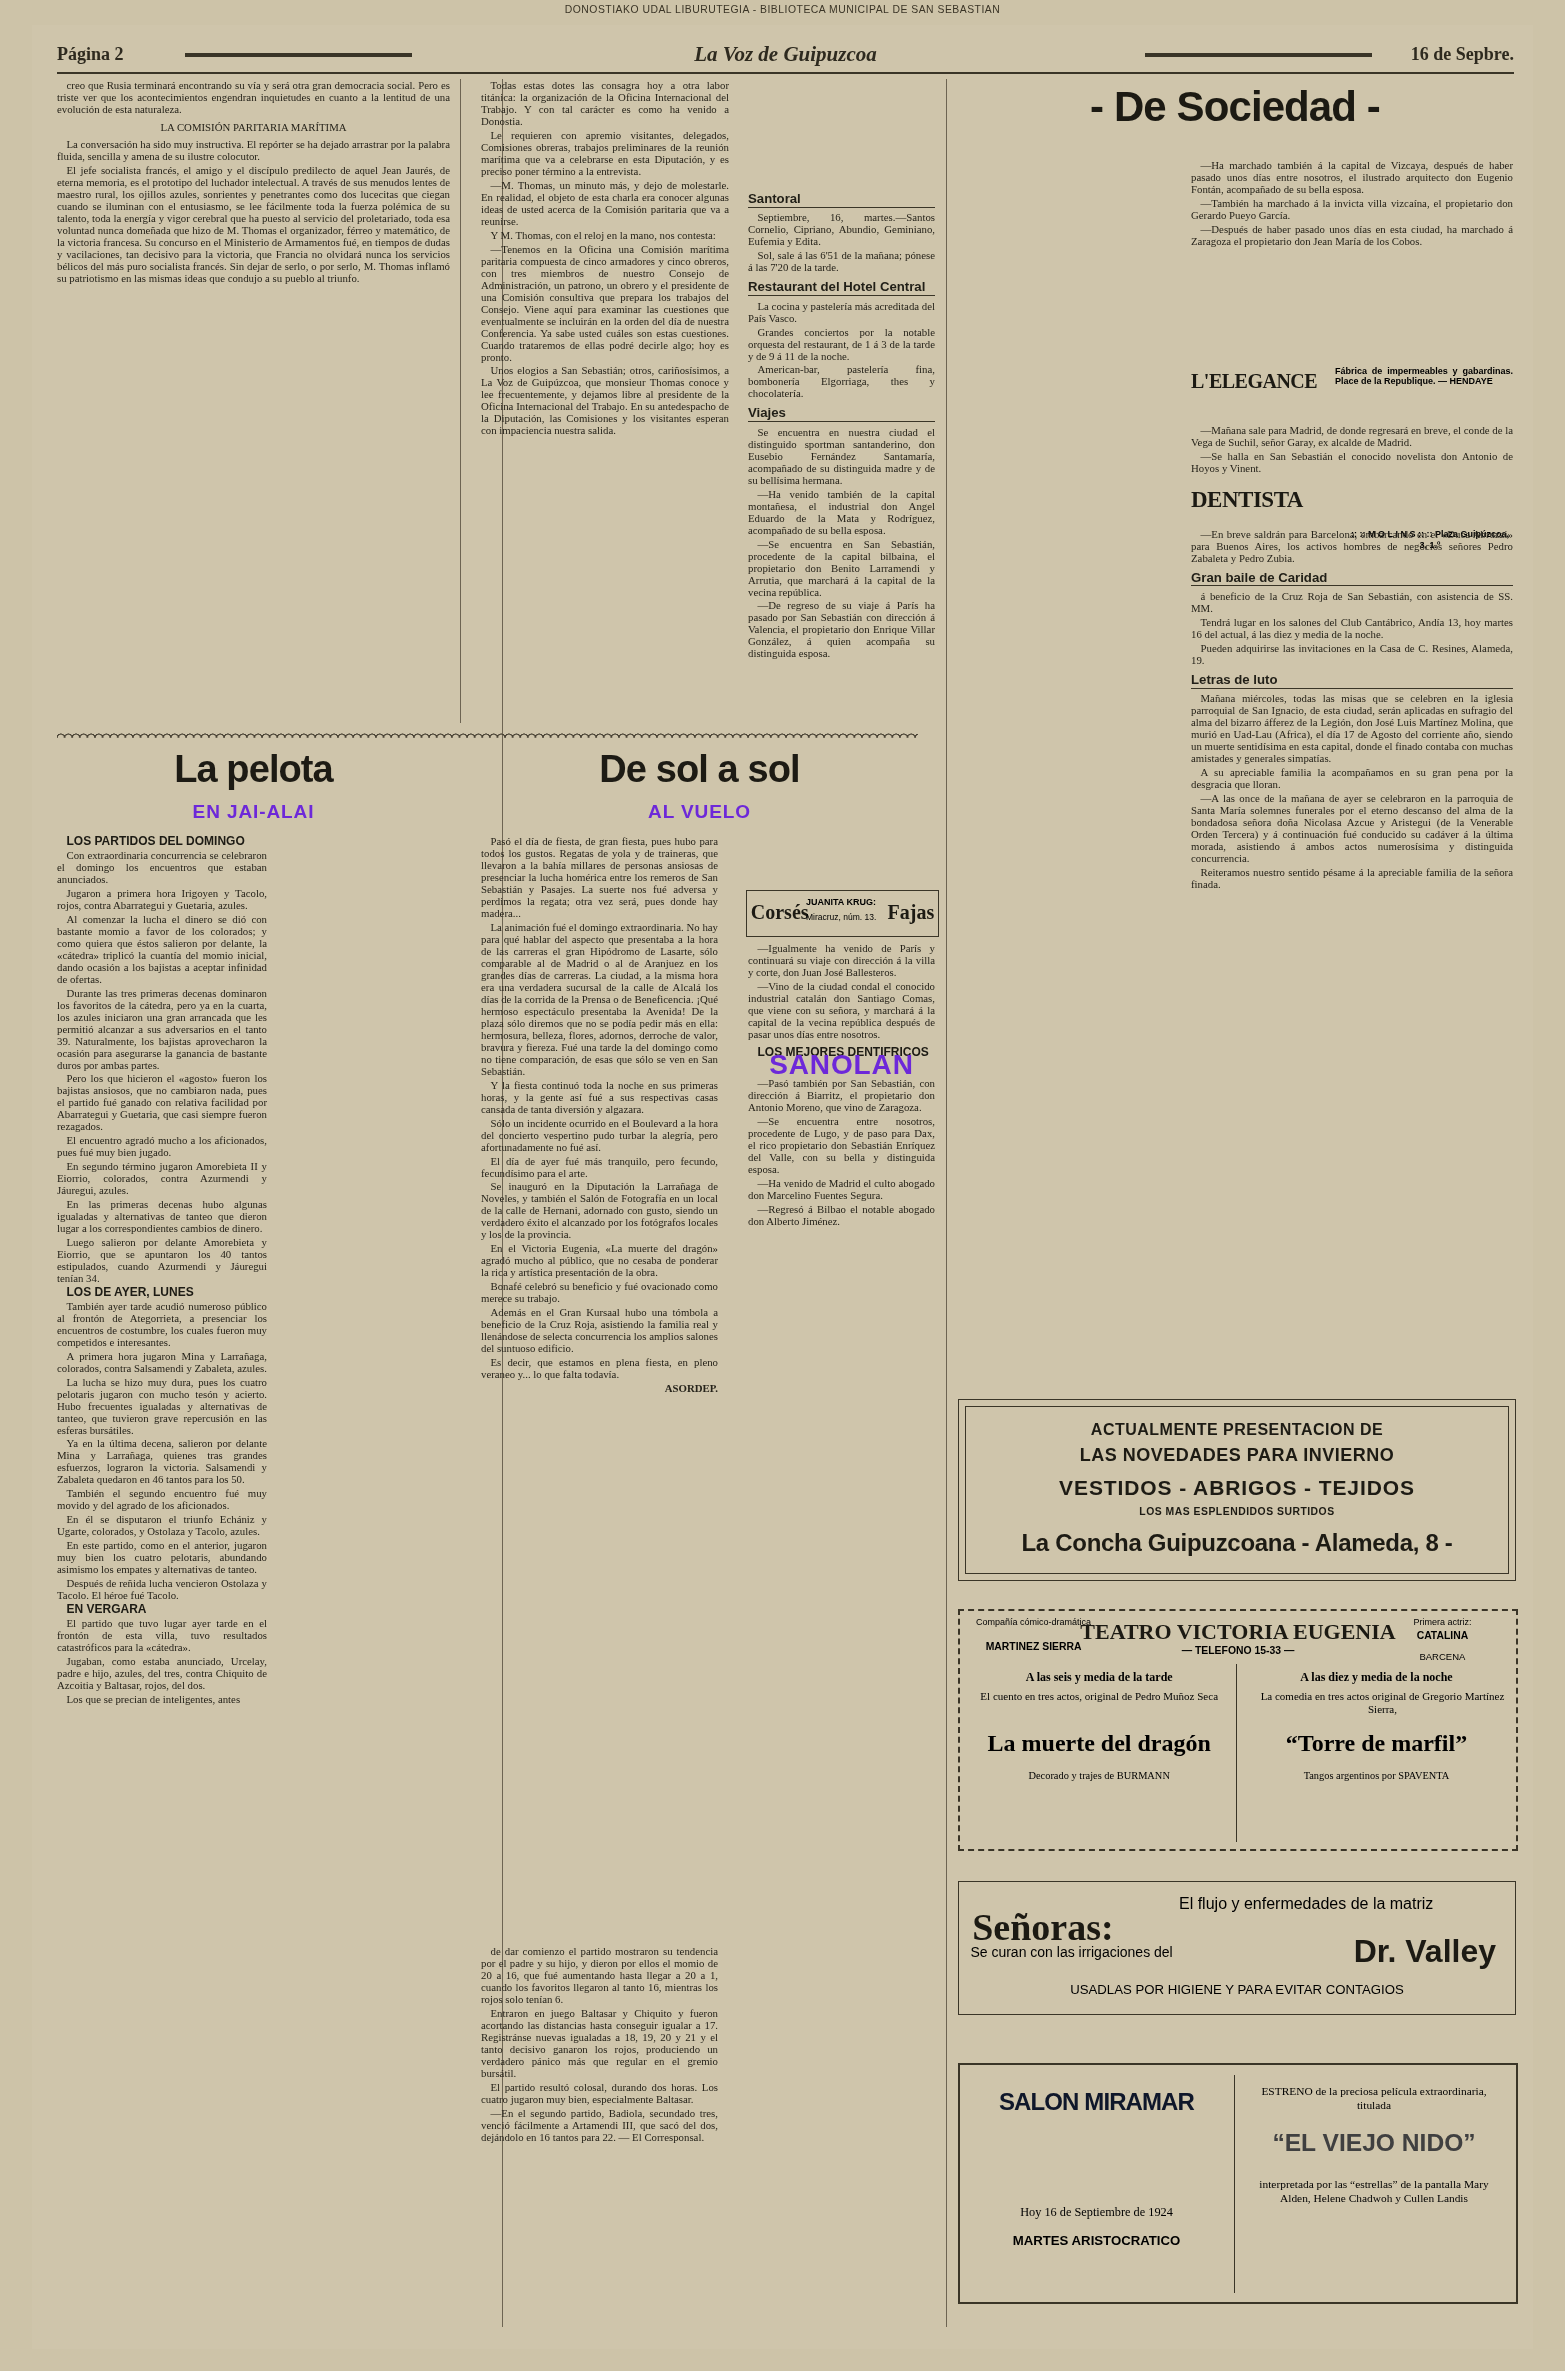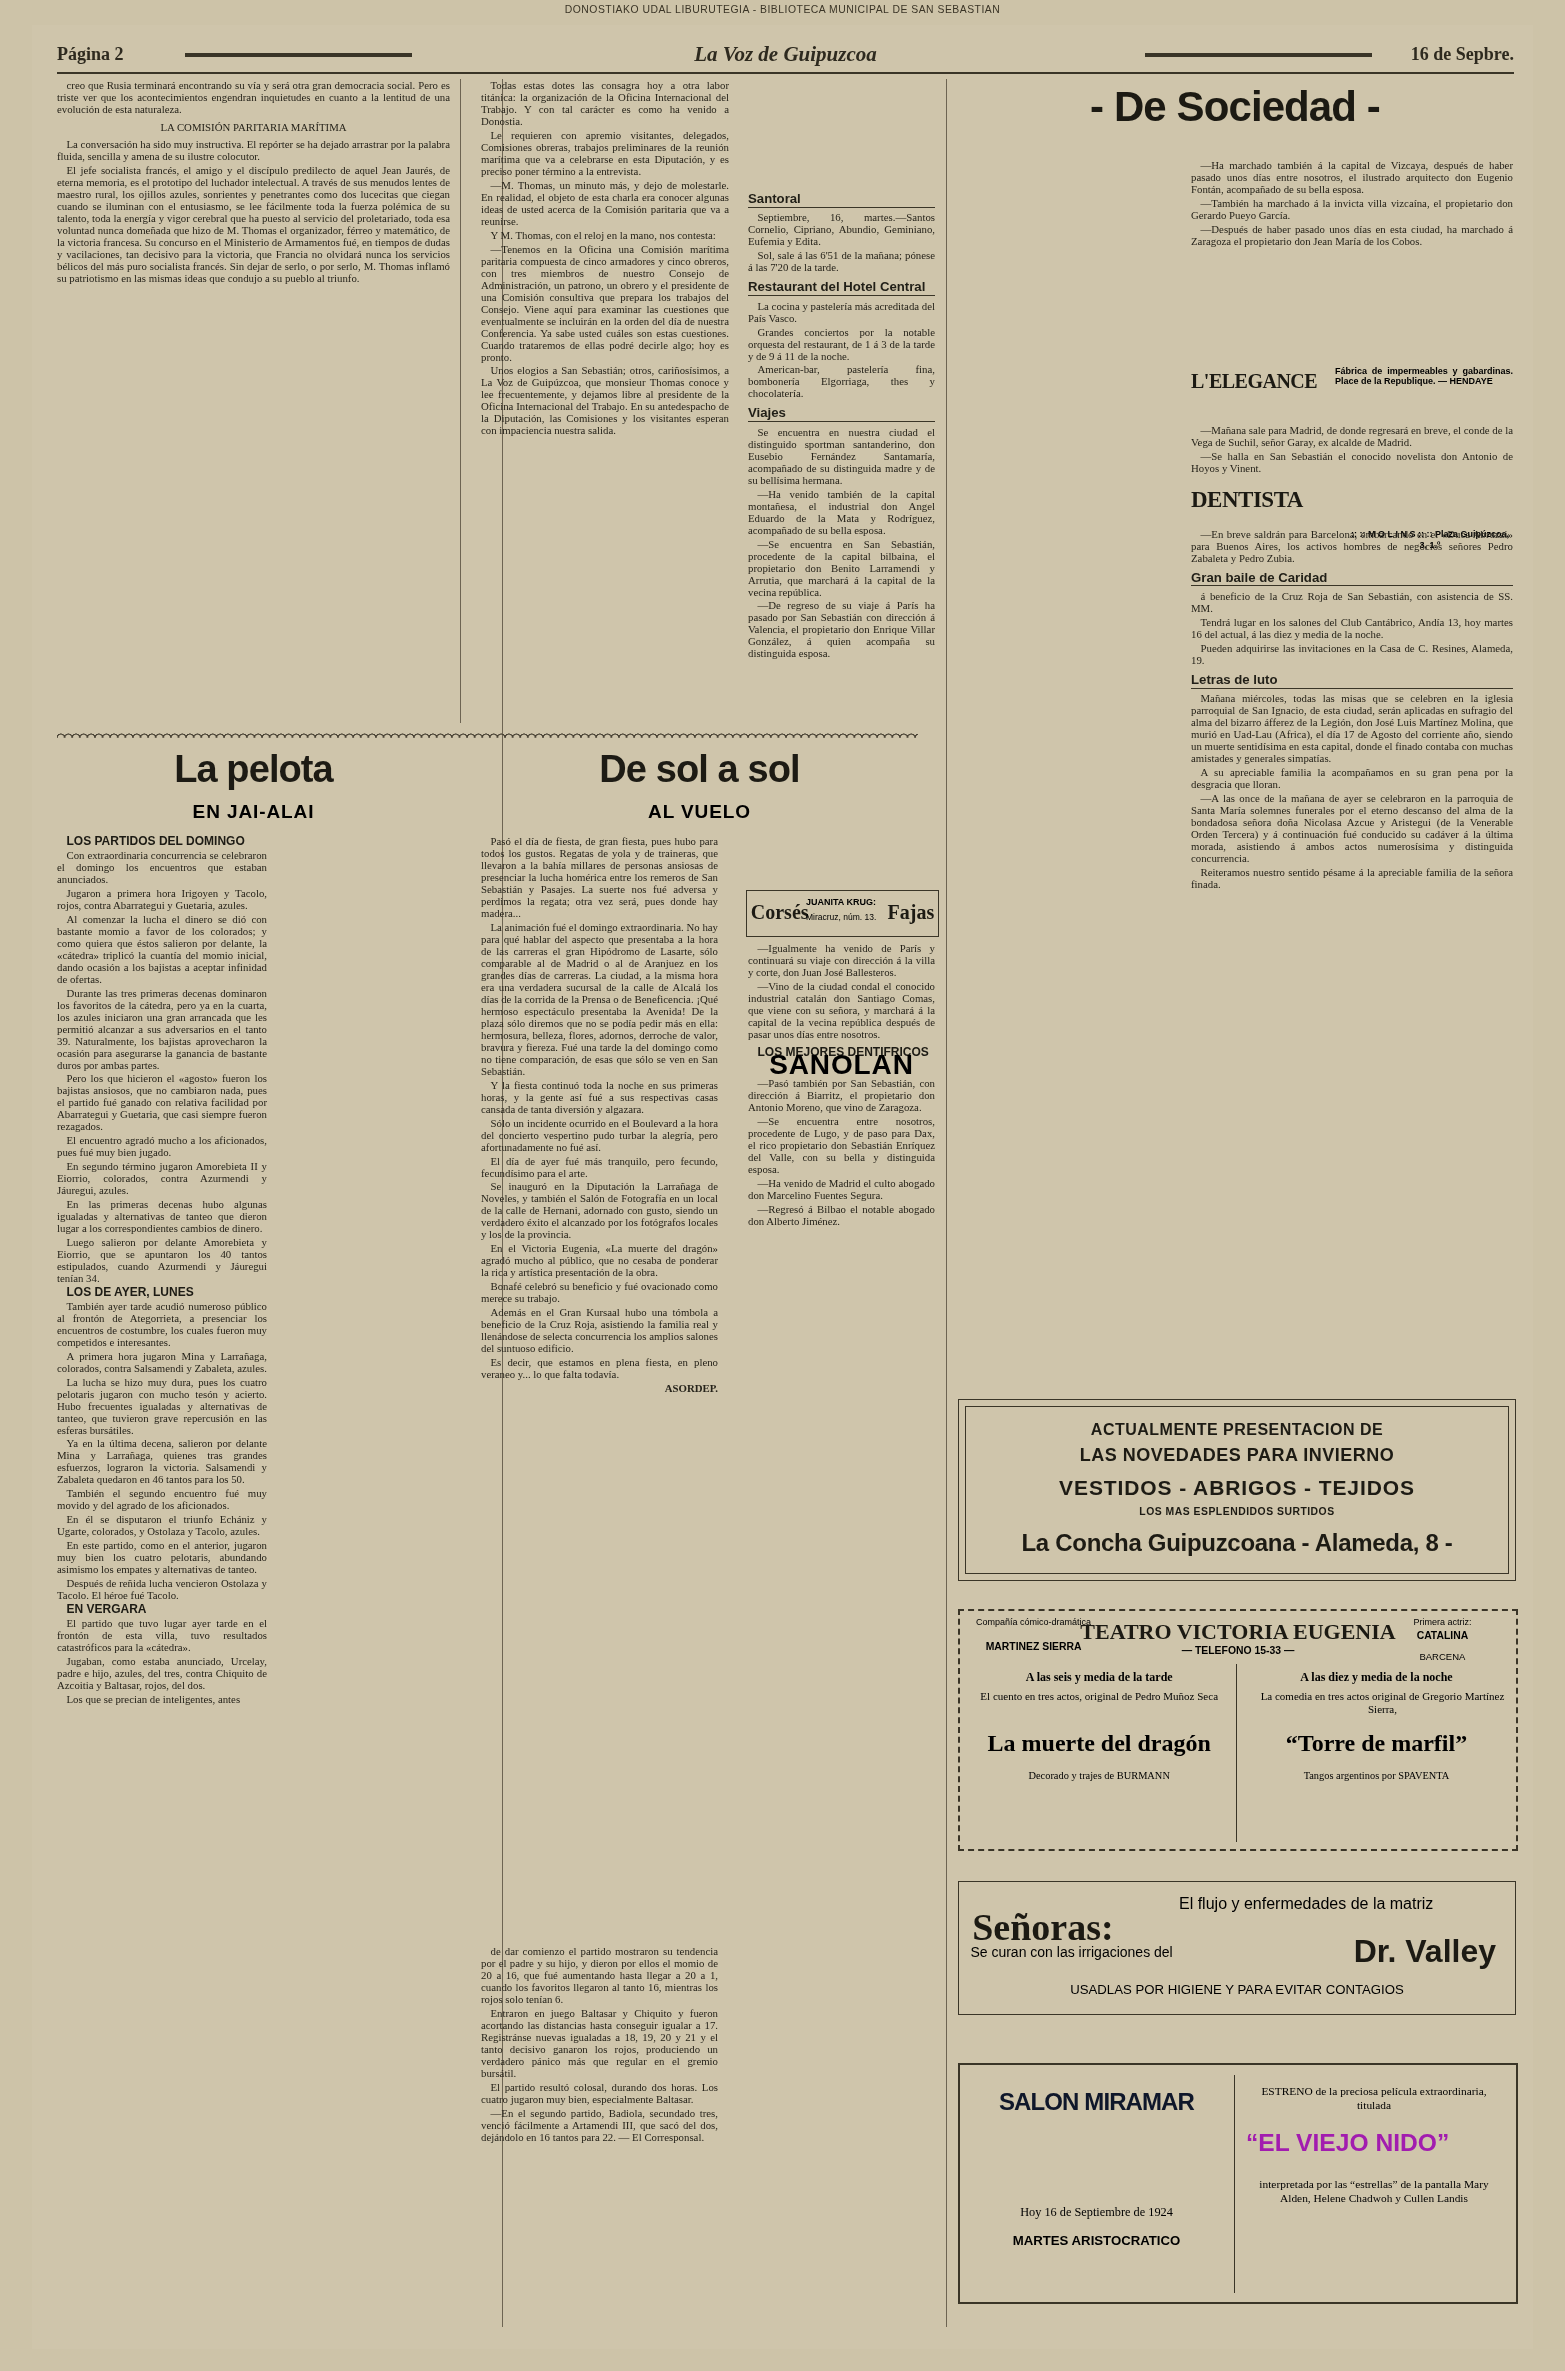--- a/index.html
+++ b/index.html
@@ -15,21 +15,21 @@
   .dash{position:absolute;top:11.4px;height:3.8px;background:#3a3527;}
   
   .col{position:absolute;font-size:10.8px;line-height:12px;text-align:justify;color:#26231a;}
   .col p{margin:0 0 1.9px 0;text-indent:9.5px;}
   .vline{position:absolute;width:0.9px;background:#6d6452;}
   .center{text-align:center;text-indent:0 !important;}
   .smallcaps{font-variant:small-caps;}
   .secthead{font-family:"Liberation Sans",sans-serif;font-weight:bold;font-size:13.2px;color:#211f17;margin:3.8px 0 2.8px 0;text-indent:0;}
   .secthead-line{border-bottom:1.9px solid #3a3527;padding-bottom:1.9px;margin-bottom:3.8px;}
   .title-big{font-family:"Liberation Sans",sans-serif;font-weight:bold;font-size:38px;letter-spacing:-0.9px;color:#1d1b14;text-align:center;}
-  .title-mid{font-family:"Liberation Sans",sans-serif;font-weight:bold;font-size:23px;color:#000000;text-align:center;letter-spacing:0.9px;}
+  .title-mid{font-family:"Liberation Sans",sans-serif;font-weight:bold;font-size:23px;color:#6d28d9;text-align:center;letter-spacing:0.9px;}
   .title-sm{font-family:"Liberation Sans",sans-serif;font-weight:bold;font-size:12px;color:#1d1b14;text-indent:0;}
   .wavy{position:absolute;height:8.5px;width:100%;
      background-image:radial-gradient(circle at 3.8px 8.5px, transparent 3.2px, #4a4335 3.4px, #4a4335 4.2px, transparent 4.4px);
      background-size:7.6px 8.5px;background-repeat:repeat-x;}
   .boxad{position:absolute;border:1.9px solid #3a3527;}
   .ad-title{font-family:"Liberation Sans",sans-serif;font-weight:bold;text-align:center;color:#1d1b14;}
   .sociedad{position:absolute;left:0;top:0;width:100%;text-align:center;font-family:"Liberation Sans",sans-serif;font-weight:bold;font-size:42px;color:#1c1a13;letter-spacing:-0.9px;}
 </style>
 </head>
 <body>
@@ -237,18 +237,18 @@
     <div style="position:absolute;right:19px;top:51px;font-family:'Liberation Sans',sans-serif;font-size:32px;font-weight:bold;color:#1c1a13;">Dr. Valley</div>
     <div style="position:absolute;left:0;right:0;top:100px;text-align:center;font-family:'Liberation Sans',sans-serif;font-size:13.2px;">USADLAS POR HIGIENE Y PARA EVITAR CONTAGIOS</div>
   </div>
 
   <div class="boxad" style="left:958px;top:2063px;width:556px;height:237px;border-width:2.8px;">
     <div class="vline" style="left:274px;top:9.5px;height:218px;background:#3a3527;"></div>
     <div style="position:absolute;left:9.5px;top:23px;width:254px;text-align:center;font-family:'Liberation Sans',sans-serif;font-weight:bold;font-size:24px;letter-spacing:-0.9px;color:#0f172a;">SALON MIRAMAR</div>
     <div style="position:absolute;left:9.5px;top:140px;width:254px;text-align:center;font-family:'Liberation Serif',serif;font-size:12.3px;">Hoy 16 de Septiembre de 1924</div>
     <div style="position:absolute;left:9.5px;top:168px;width:254px;text-align:center;font-family:'Liberation Sans',sans-serif;font-size:13.2px;font-weight:bold;">MARTES ARISTOCRATICO</div>
     <div style="position:absolute;left:286px;top:19px;width:256px;text-align:center;font-family:'Liberation Serif',serif;font-size:11.4px;line-height:14px;">ESTRENO de la preciosa película extraordinaria, titulada</div>
-    <div style="position:absolute;left:286px;top:64px;width:256px;text-align:left;font-family:'Liberation Sans',sans-serif;font-size:24.6px;font-weight:bold;color:#a21caf;">“EL VIEJO NIDO”</div>
+    <div style="position:absolute;left:286px;top:64px;width:256px;text-align:center;font-family:'Liberation Sans',sans-serif;font-size:24.6px;font-weight:bold;color:#404040;">“EL VIEJO NIDO”</div>
     <div style="position:absolute;left:286px;top:112px;width:256px;text-align:center;font-family:'Liberation Serif',serif;font-size:11.4px;line-height:14px;">interpretada por las “estrellas” de la pantalla Mary Alden, Helene Chadwoh y Cullen Landis</div>
   </div>
 
 </div>
 
 
 </body></html>

